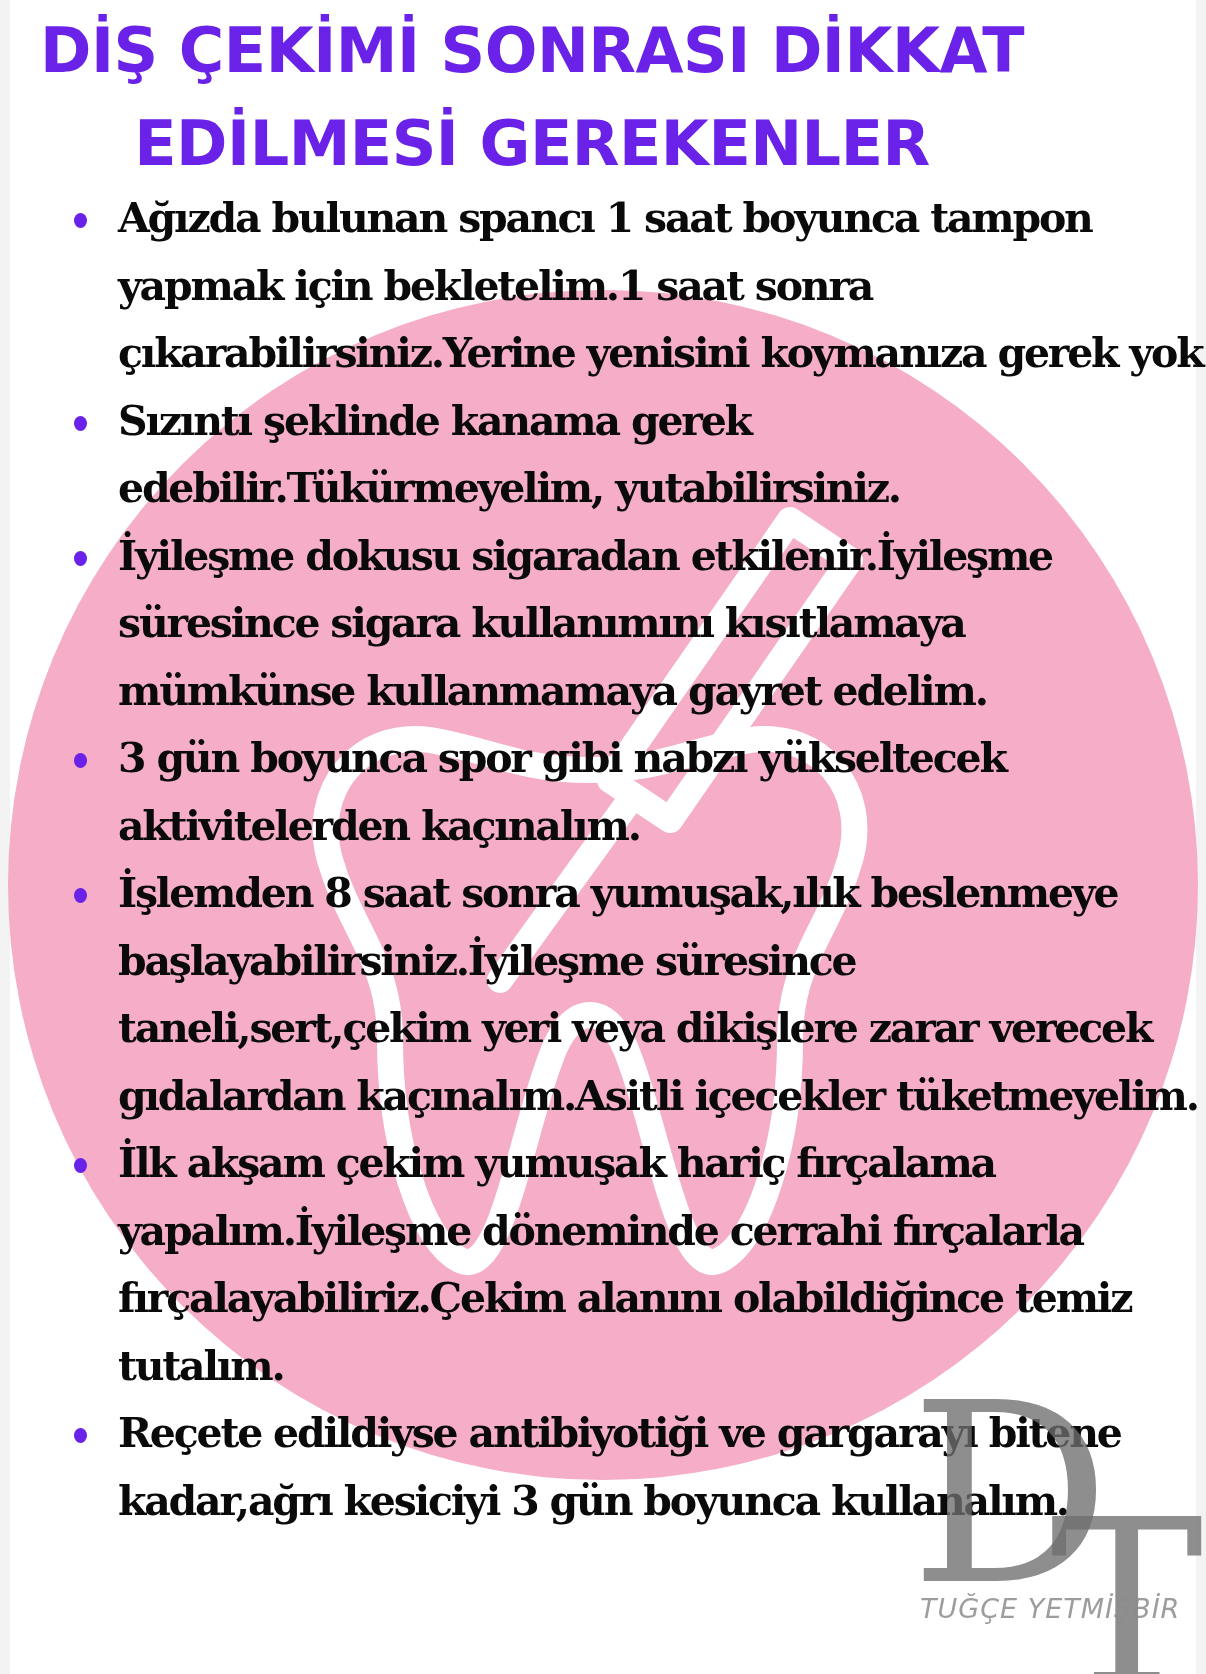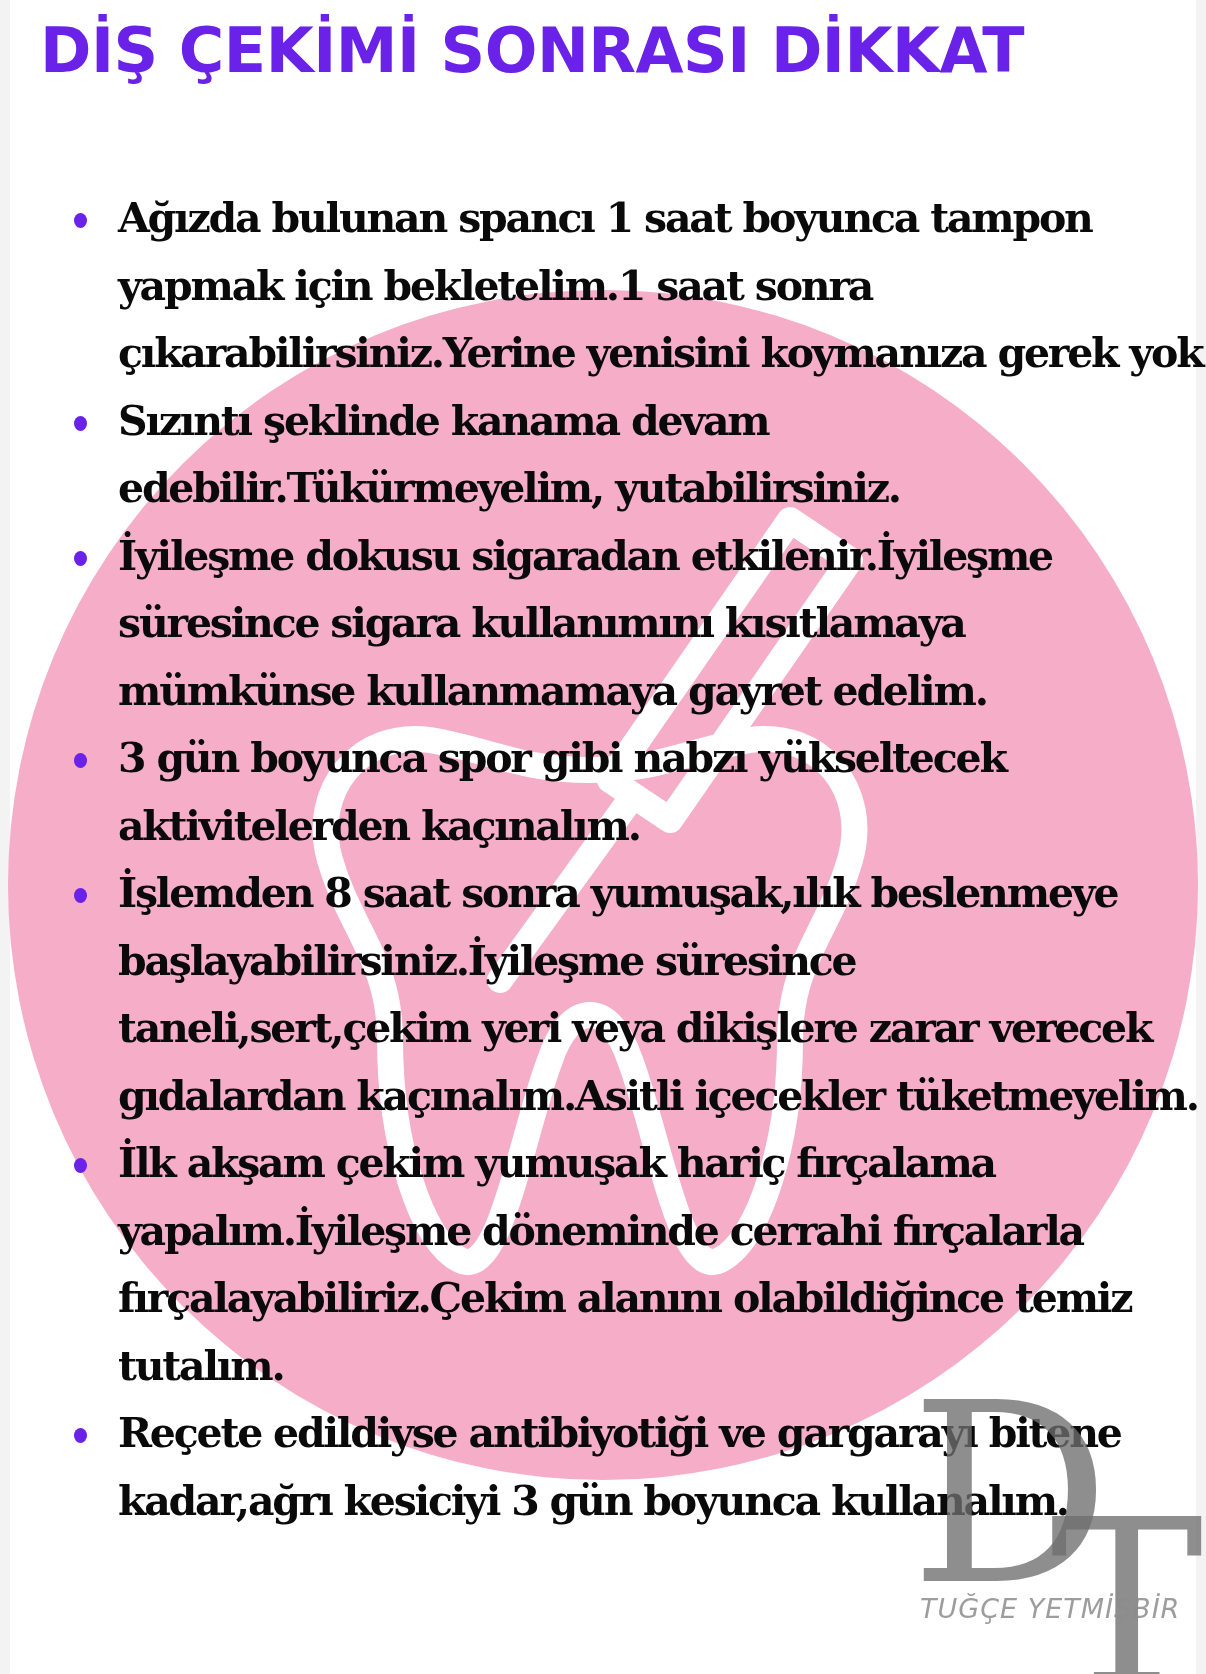--- a/index.html
+++ b/index.html
@@ -77,30 +77,31 @@
 <svg class="tooth" viewBox="0 0 700 800" fill="none" stroke="#ffffff" stroke-width="26" stroke-linecap="round" stroke-linejoin="round">
 
   <path d="M540 20 L600 60 L420 320 L360 280 Z"></path>
   <path d="M380 300 L250 480"></path>
 
   <path d="M180 240 C110 230 60 290 80 360 C100 430 140 460 140 540 C140 640 170 740 210 760 C250 780 270 640 300 560 C320 500 360 500 380 560 C410 640 430 780 470 760 C510 740 540 640 540 540 C540 460 580 430 600 360 C620 290 570 230 500 240 C440 250 410 270 340 270 C270 270 240 250 180 240 Z"></path>
 </svg>
 
 <div class="title">
   <div>DİŞ ÇEKİMİ SONRASI DİKKAT</div>
+  <div>EDİLMESİ GEREKENLER</div>
 </div>
 
 <ul class="list">
   <li class="item">
     <span class="bullet"></span>
     <span>Ağızda bulunan spancı 1 saat boyunca tampon yapmak için bekletelim.1 saat sonra çıkarabilirsiniz.Yerine yenisini koymanıza gerek yok</span>
   </li>
   <li class="item">
     <span class="bullet"></span>
-    <span>Sızıntı şeklinde kanama devam edebilir.Tükürmeyelim, yutabilirsiniz.</span>
+    <span>Sızıntı şeklinde kanama gerek edebilir.Tükürmeyelim, yutabilirsiniz.</span>
   </li>
   <li class="item">
     <span class="bullet"></span>
     <span>İyileşme dokusu sigaradan etkilenir.İyileşme süresince sigara kullanımını kısıtlamaya mümkünse kullanmamaya gayret edelim.</span>
   </li>
   <li class="item">
     <span class="bullet"></span>
     <span>3 gün boyunca spor gibi nabzı yükseltecek aktivitelerden kaçınalım.</span>
   </li>
   <li class="item">

